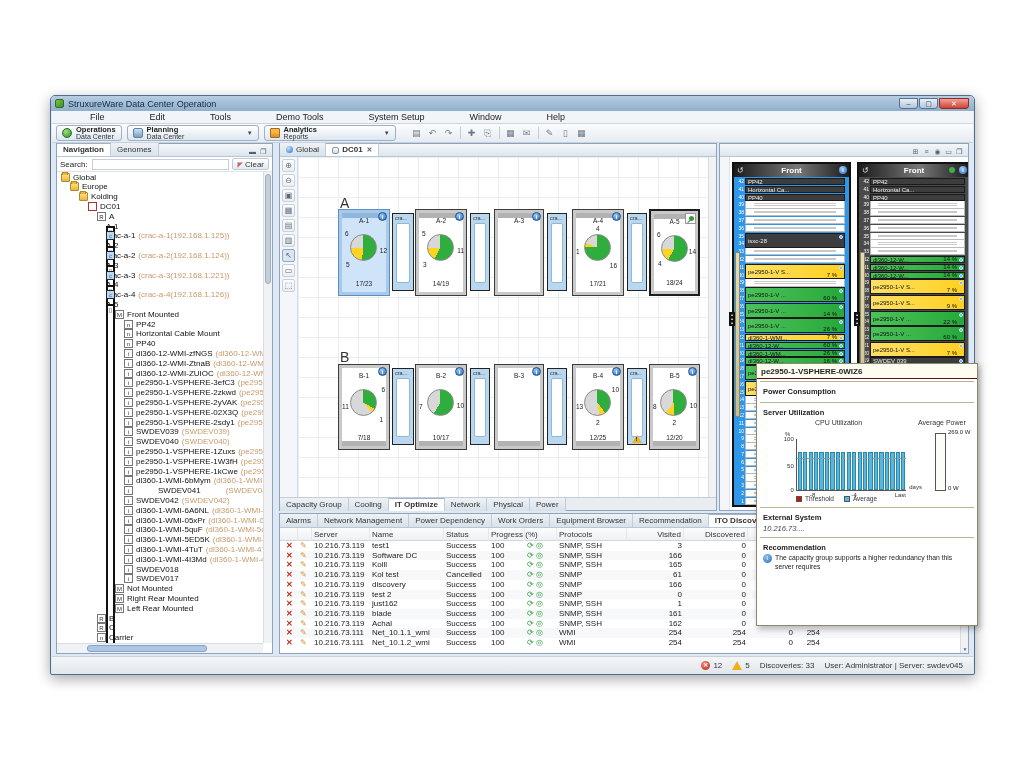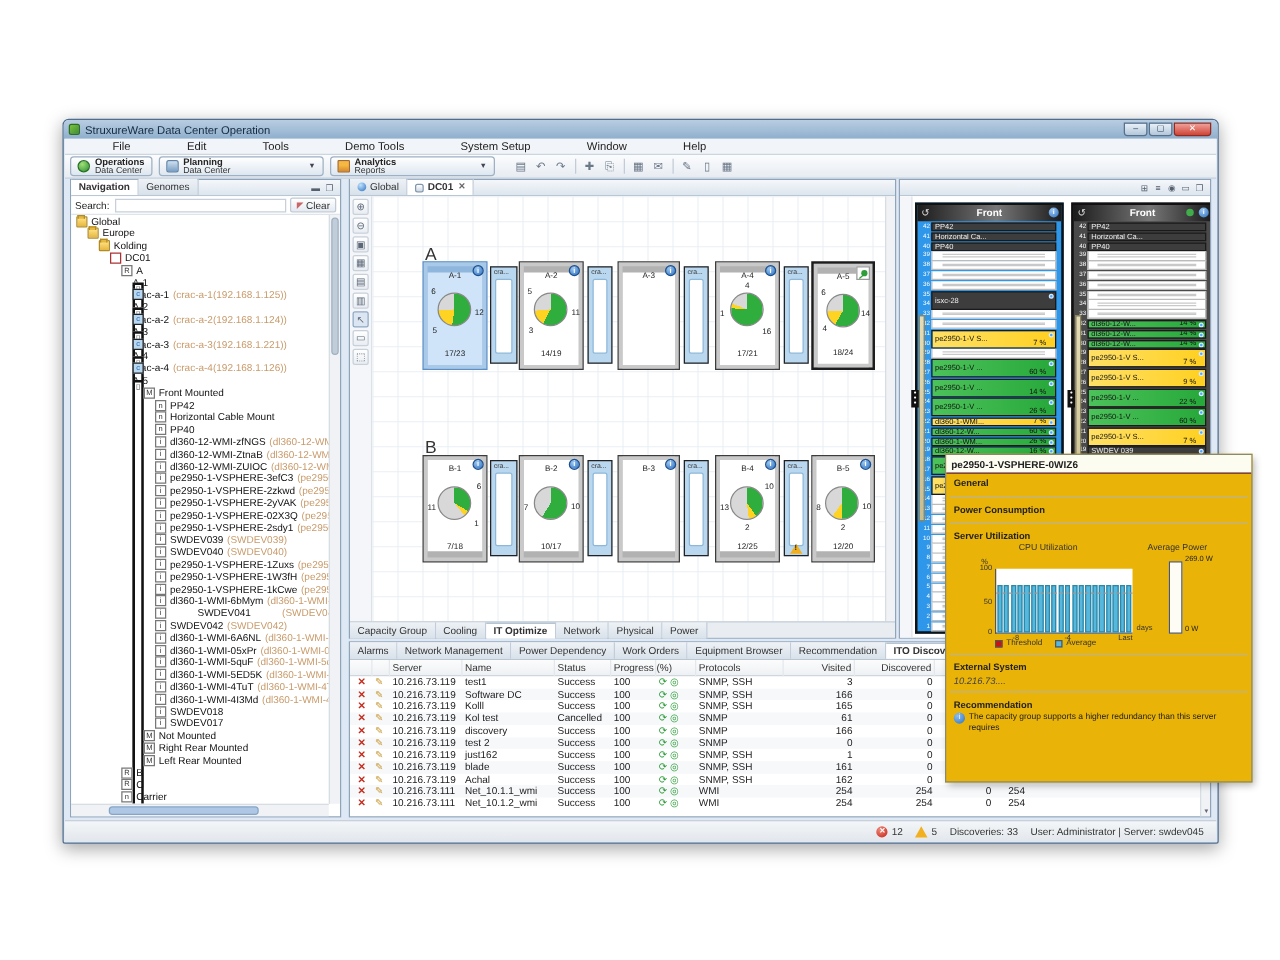--- a/index.html
+++ b/index.html
@@ -127,21 +127,21 @@
   .ru.patch{background:#3d3d3d;color:#eee;}
   .ru.green{background:linear-gradient(90deg,#4cc25a,#27a83a);color:#111;}
   .ru.yellow{background:linear-gradient(90deg,#ffe066,#ffd021);color:#111;}
   .ru .rlbl{position:absolute;left:2px;top:0;font-size:6px;line-height:7.5px;white-space:nowrap;}
   .ru.s2 .rlbl{line-height:14px;}
   .ru .rpct{position:absolute;right:7px;bottom:0;font-size:6px;}
   .ru .rdot{position:absolute;right:1px;top:1px;width:4px;height:4px;border-radius:50%;background:#4da6ff;border:1px solid #d8ecff;}
   .pdustrip{position:absolute;width:5px;background:linear-gradient(#e6dcb4,#c9bd8e);border:1px solid #8d855f;}
   .dots{position:absolute;width:6px;height:14px;background:#111;color:#fff;font-size:6px;line-height:4px;text-align:center;padding-top:1px;}
   
-  .tooltip{position:absolute;left:705px;top:267px;width:246px;height:263px;background:#eab308;border:1px solid #8a8a6a;
+  .tooltip{position:absolute;left:705px;top:267px;width:222px;height:263px;background:#ffffff;border:1px solid #8a8a6a;
     box-shadow:2px 3px 6px rgba(0,0,0,.3);z-index:60;font-size:7.5px;color:#222;}
   .tt-title{font-size:8px;font-weight:bold;padding:3px 4px 2px;border-bottom:1.5px solid #5a0f0f;background:#fdfcf0;}
   .tt-sec{padding:3px 6px 2px;}
   .tt-h{font-weight:bold;font-size:7.5px;margin-bottom:2px;}
   .tt-sep{height:1px;background:#b9b594;margin:2px 3px;}
   .cpuwrap{position:relative;height:86px;}
   .cpu-title{position:absolute;left:52px;top:0;font-size:7px;color:#333;}
   .cpu-unit{position:absolute;left:22px;top:12px;font-size:6px;color:#333;}
   .plot{position:absolute;left:33px;top:20px;width:110px;height:52px;border-left:1px solid #555;border-bottom:1px solid #555;background:#fff;}
   .bars{position:absolute;left:0;bottom:0;width:100%;height:100%;display:flex;align-items:flex-end;}
@@ -1130,24 +1130,20 @@
         </div>
       </div>
     <div class="tbl-vs">
       <span class="arr" style="top:0;">▲</span>
       <span class="arr" style="bottom:0;">▼</span>
     </div>
   </div>
 
   <div class="tooltip">
     <div class="tt-title">pe2950-1-VSPHERE-0WIZ6</div>
-    <div class="tt-sec">
-      <div class="tt-h">General</div>
-      <div id="ttgeneral"></div>
-    </div>
     <div class="tt-sep"></div>
     <div class="tt-sec">
       <div class="tt-h">Power Consumption</div>
       <div id="ttpower"></div>
     </div>
     <div class="tt-sep"></div>
     <div class="tt-sec" style="padding-bottom:0;">
       <div class="tt-h">Server Utilization</div>
       <div class="cpuwrap">
         <span class="cpu-title">CPU Utilization</span>

